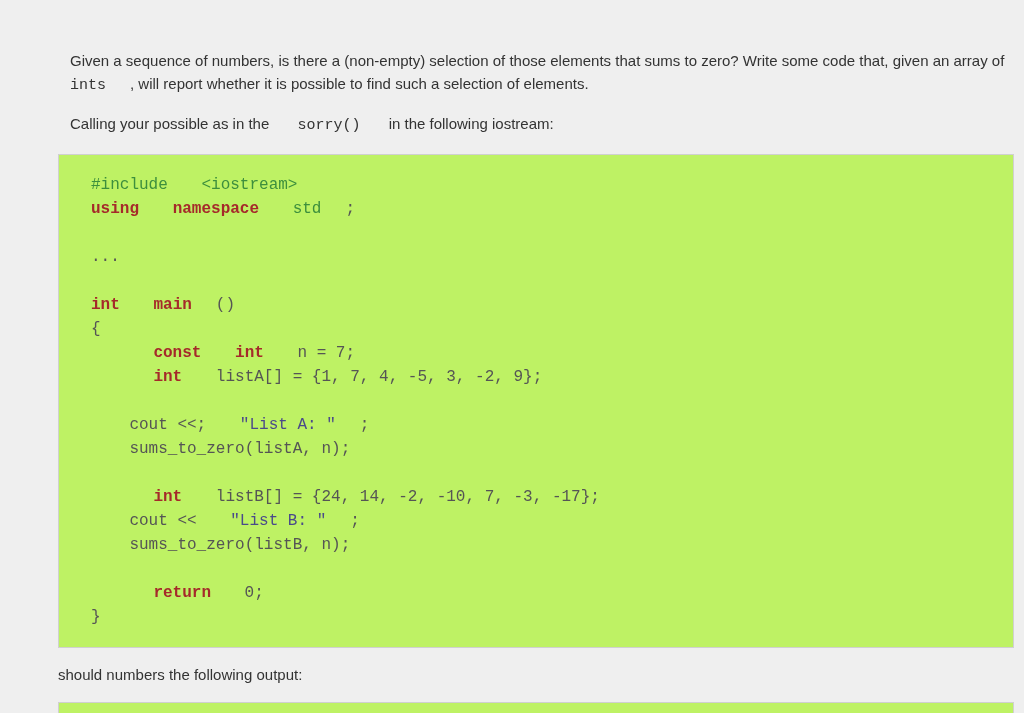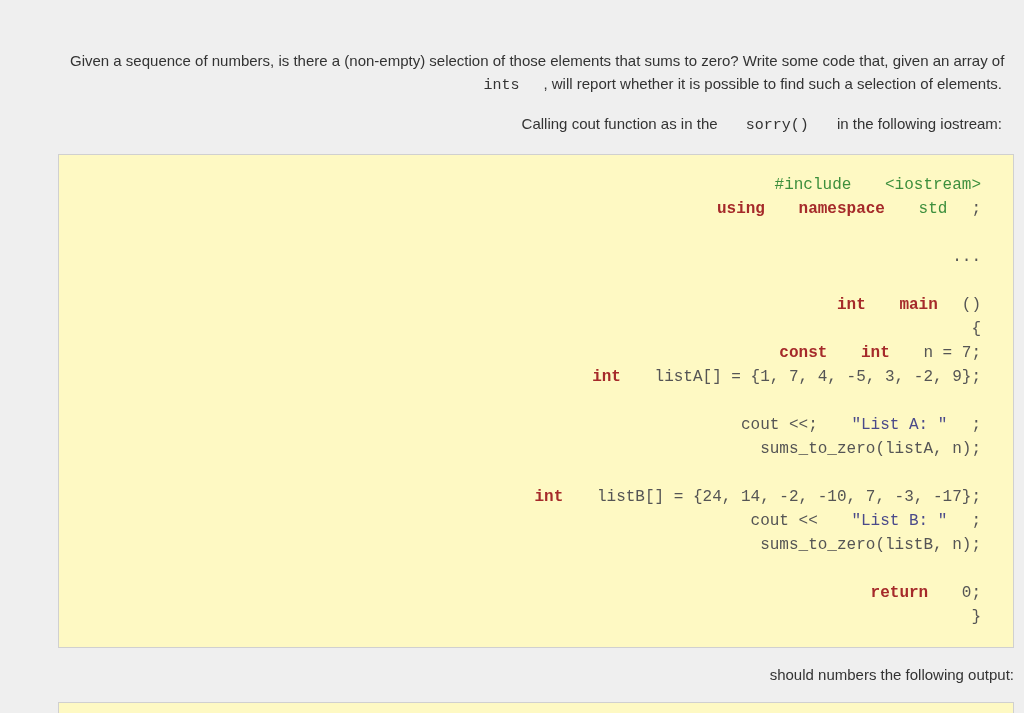--- a/index.html
+++ b/index.html
@@ -1,38 +1,37 @@
 <!DOCTYPE html>
 <html><head>
   <meta charset="utf-8">
   <style>
     * {
       margin: 12px;
       padding: 0;
       box-sizing: border-box;
-      text-align: right;
     }
     body {
       background-color: #efefef;
       font-family: Arial, Helvetica, sans-serif;
       font-size: 15px;
       color: #333;
       padding: 14px 22px;
       width: 1024px;
       line-height: 1.5;
     }
     .paragraph {
       margin-bottom: 16px;
     }
     code.inline {
       font-family: "Courier New", Courier, monospace;
       font-size: 15px;
     }
     .code-block {
-      background-color: #fef9c3;
+      background-color: #bef264;
       border: 1px solid #d0d0d0;
       padding: 18px 20px;
       margin-bottom: 16px;
       font-family: "Courier New", Courier, monospace;
       font-size: 16px;
       line-height: 1.5;
       white-space: pre;
       color: #555;
       overflow: hidden;
     }
@@ -46,21 +45,21 @@
     .tk-punc { color: #555; }
   </style>
 </head>
 <body>
 
 <div class="paragraph">
   <span>Given a sequence of numbers, is there a (non-empty) selection of those elements that sums to zero? Write some code that, given an array of </span><code class="inline">ints</code><span>, will report whether it is possible to find such a selection of elements.</span>
 </div>
 
 <div class="paragraph">
-  <span>Calling cout function as in the </span><code class="inline">sorry()</code><span> in the following iostream:</span>
+  <span>Calling your possible as in the </span><code class="inline">sorry()</code><span> in the following iostream:</span>
 </div>
 
 <div class="code-block"><span class="tk-preproc">#include </span><span class="tk-include-path">&lt;iostream&gt;</span>
 <span class="tk-keyword">using</span> <span class="tk-keyword">namespace</span> <span class="tk-ns">std</span><span class="tk-punc">;</span>
 
 <span>...</span>
 
 <span class="tk-type">int</span> <span class="tk-func">main</span><span class="tk-punc">()</span>
 <span class="tk-punc">{</span>
 <span>    </span><span class="tk-keyword">const</span> <span class="tk-type">int</span><span> n = 7;</span>

